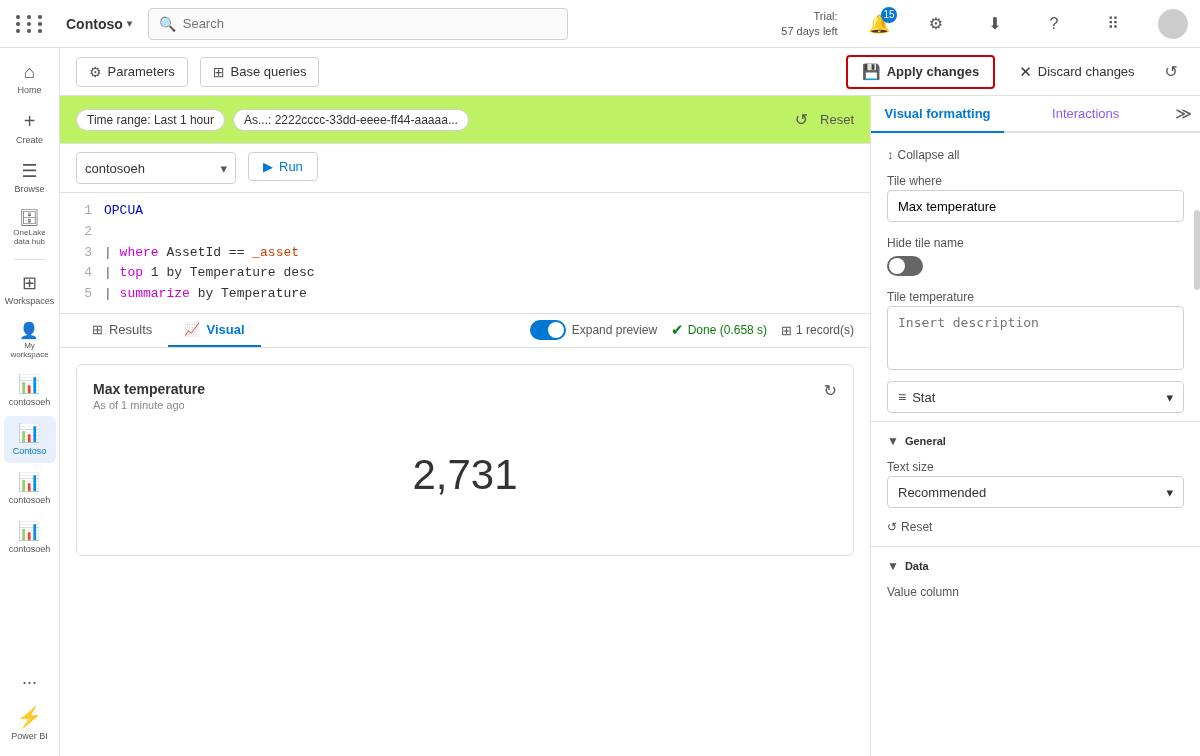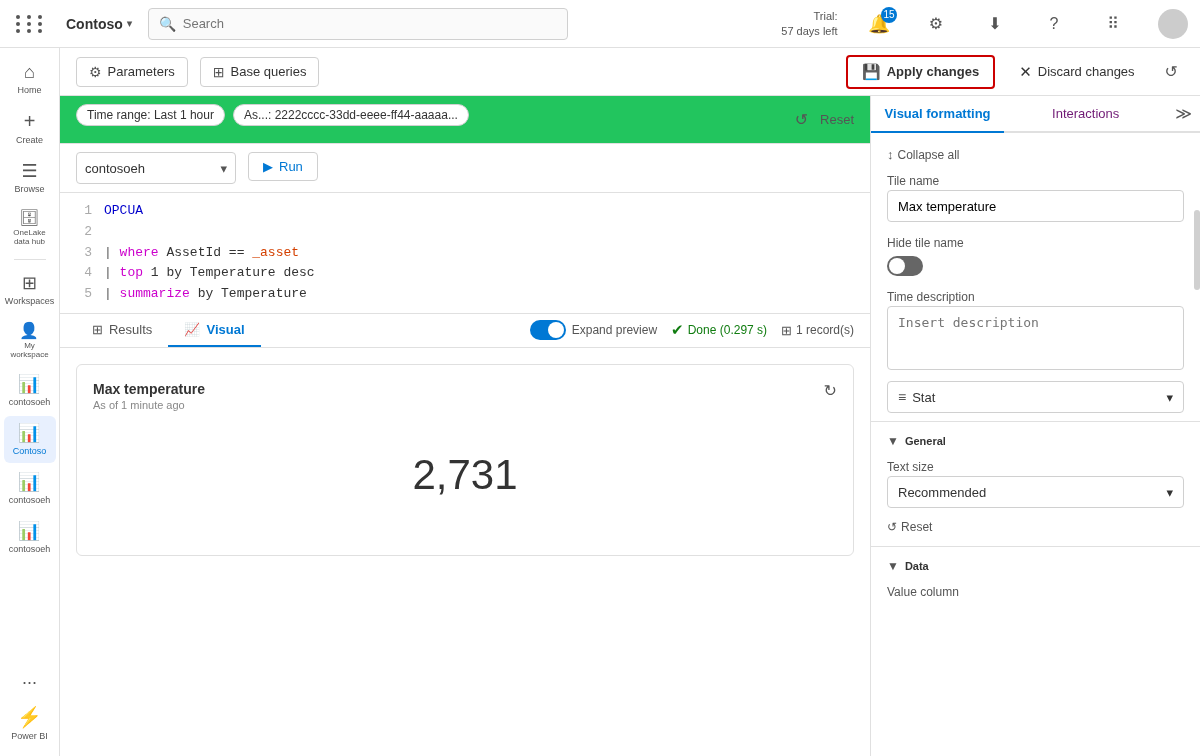--- a/index.html
+++ b/index.html
@@ -58,21 +58,21 @@
     .reset-toolbar-btn { padding: 6px; border: none; background: transparent; cursor: pointer; font-size: 16px; color: #555; border-radius: 4px; }
     .toolbar-spacer { flex: 1; }
 
     
     .content-area { flex: 1; display: flex; overflow: hidden; }
 
     
     .left-panel { flex: 1; display: flex; flex-direction: column; overflow: hidden; }
 
     
-    .query-header { padding: 8px 16px; background: #22c55e; border-bottom: 1px solid #e0e0e0; display: flex; align-items: flex-start; gap: 8px; flex-wrap: wrap; }
+    .query-header { padding: 8px 16px; background: #bef264; border-bottom: 1px solid #e0e0e0; display: flex; align-items: center; gap: 8px; flex-wrap: wrap; }
     .pill-btn { border: 1px solid #d0d0d0; border-radius: 12px; padding: 3px 10px; font-size: 12px; cursor: pointer; background: #fff; color: #333; }
 
     
     .query-area { padding: 8px 16px; background: #fff; border-bottom: 1px solid #e0e0e0; display: flex; gap: 12px; align-items: flex-start; }
     .db-selector { min-width: 160px; height: 32px; border: 1px solid #d0d0d0; border-radius: 4px; display: flex; align-items: center; padding: 0 8px; justify-content: space-between; cursor: pointer; background: #fff; font-size: 13px; }
     .run-btn { display: flex; align-items: center; gap: 6px; padding: 6px 14px; border: 1px solid #d0d0d0; border-radius: 4px; cursor: pointer; background: #fff; font-size: 13px; color: #0078d4; }
 
     
     .code-editor { background: #fff; padding: 8px 16px; border-bottom: 1px solid #e0e0e0; font-family: 'Consolas', 'Courier New', monospace; font-size: 13px; line-height: 1.6; }
     .line { display: flex; gap: 12px; }
@@ -98,21 +98,21 @@
     .preview-panel { flex: 1; background: #fff; padding: 16px; overflow: auto; }
     .preview-card { border: 1px solid #e0e0e0; border-radius: 6px; padding: 16px; }
     .preview-card-title { font-size: 14px; font-weight: 600; color: #333; }
     .preview-card-subtitle { font-size: 11px; color: #888; margin-top: 2px; }
     .preview-value { font-size: 42px; font-weight: 300; color: #333; text-align: center; margin-top: 40px; padding-bottom: 40px; }
     .refresh-icon-btn { float: right; cursor: pointer; color: #555; font-size: 16px; }
 
     
     .right-panel { width: 330px; background: #fff; border-left: 1px solid #e0e0e0; display: flex; flex-direction: column; overflow: hidden; }
     .right-panel-tabs { display: flex; border-bottom: 2px solid #e0e0e0; gap: 15px; }
-    .rpanel-tab { flex: 1; text-align: center; padding: 10px 0; cursor: pointer; font-size: 13px; color: #701a75; border-bottom: 2px solid transparent; margin-bottom: -2px; }
+    .rpanel-tab { flex: 1; text-align: center; padding: 10px 0; cursor: pointer; font-size: 13px; color: #8b5cf6; border-bottom: 2px solid transparent; margin-bottom: -2px; }
     .rpanel-tab.active { color: #0078d4; border-bottom-color: #0078d4; font-weight: 600; }
     .rpanel-expand { padding: 6px 8px; cursor: pointer; color: #555; font-size: 16px; border: none; background: transparent; }
     .right-panel-body { flex: 1; overflow-y: auto; padding: 8px 0; }
 
     
     .fmt-section-header { display: flex; align-items: center; justify-content: space-between; padding: 6px 16px; cursor: pointer; }
     .fmt-collapse-all { font-size: 12px; color: #555; display: flex; align-items: center; gap: 4px; cursor: pointer; }
     .fmt-label { font-size: 12px; color: #555; padding: 6px 16px 2px; font-weight: 400; }
     .fmt-input { width: calc(100% - 32px); margin: 0 16px 8px; height: 32px; border: 1px solid #d0d0d0; border-radius: 4px; padding: 0 10px; font-size: 13px; outline: none; }
     .fmt-textarea { width: calc(100% - 32px); margin: 0 16px 8px; height: 64px; border: 1px solid #d0d0d0; border-radius: 4px; padding: 8px 10px; font-size: 13px; outline: none; resize: none; color: #ef4444; }
@@ -324,21 +324,21 @@
           <div class="tab-spacer"></div>
           <div class="tab-status">
             <div class="expand-toggle">
               <div class="toggle-switch">
                 <div class="toggle-knob"></div>
               </div>
               <span>Expand preview</span>
             </div>
             <div class="done-badge">
               <span style="color:#107c10;font-size:15px;">✔</span>
-              <span>Done (0.297 s)</span>
+              <span>Done (0.658 s)</span>
             </div>
             <div class="records-badge">
               <span style="font-size:13px;">⊞</span>
               <span>1 record(s)</span>
             </div>
           </div>
         </div>
 
         <div class="preview-panel">
           <div class="preview-card">
@@ -366,33 +366,33 @@
 
           
           <div class="fmt-section-header">
             <div class="fmt-collapse-all">
               <span style="font-size:13px;">↕</span>
               <span>Collapse all</span>
             </div>
           </div>
 
           
-          <div class="fmt-label">Tile name</div>
+          <div class="fmt-label">Tile where</div>
           <input class="fmt-input" value="Max temperature" style="">
 
           
           <div class="fmt-label">Hide tile name</div>
           <div class="toggle-row">
             <div class="mini-toggle">
               <div class="mini-toggle-knob"></div>
             </div>
           </div>
 
           
-          <div class="fmt-label">Time description</div>
+          <div class="fmt-label">Tile temperature</div>
           <textarea class="fmt-textarea" placeholder="Insert description" style=""></textarea>
 
           
           <div class="fmt-dropdown">
             <span style="display:flex;align-items:center;gap:6px;">
               <span style="font-size:14px;color:#555;">≡</span>
               <span>Stat</span>
             </span>
             <span>▾</span>
           </div>

